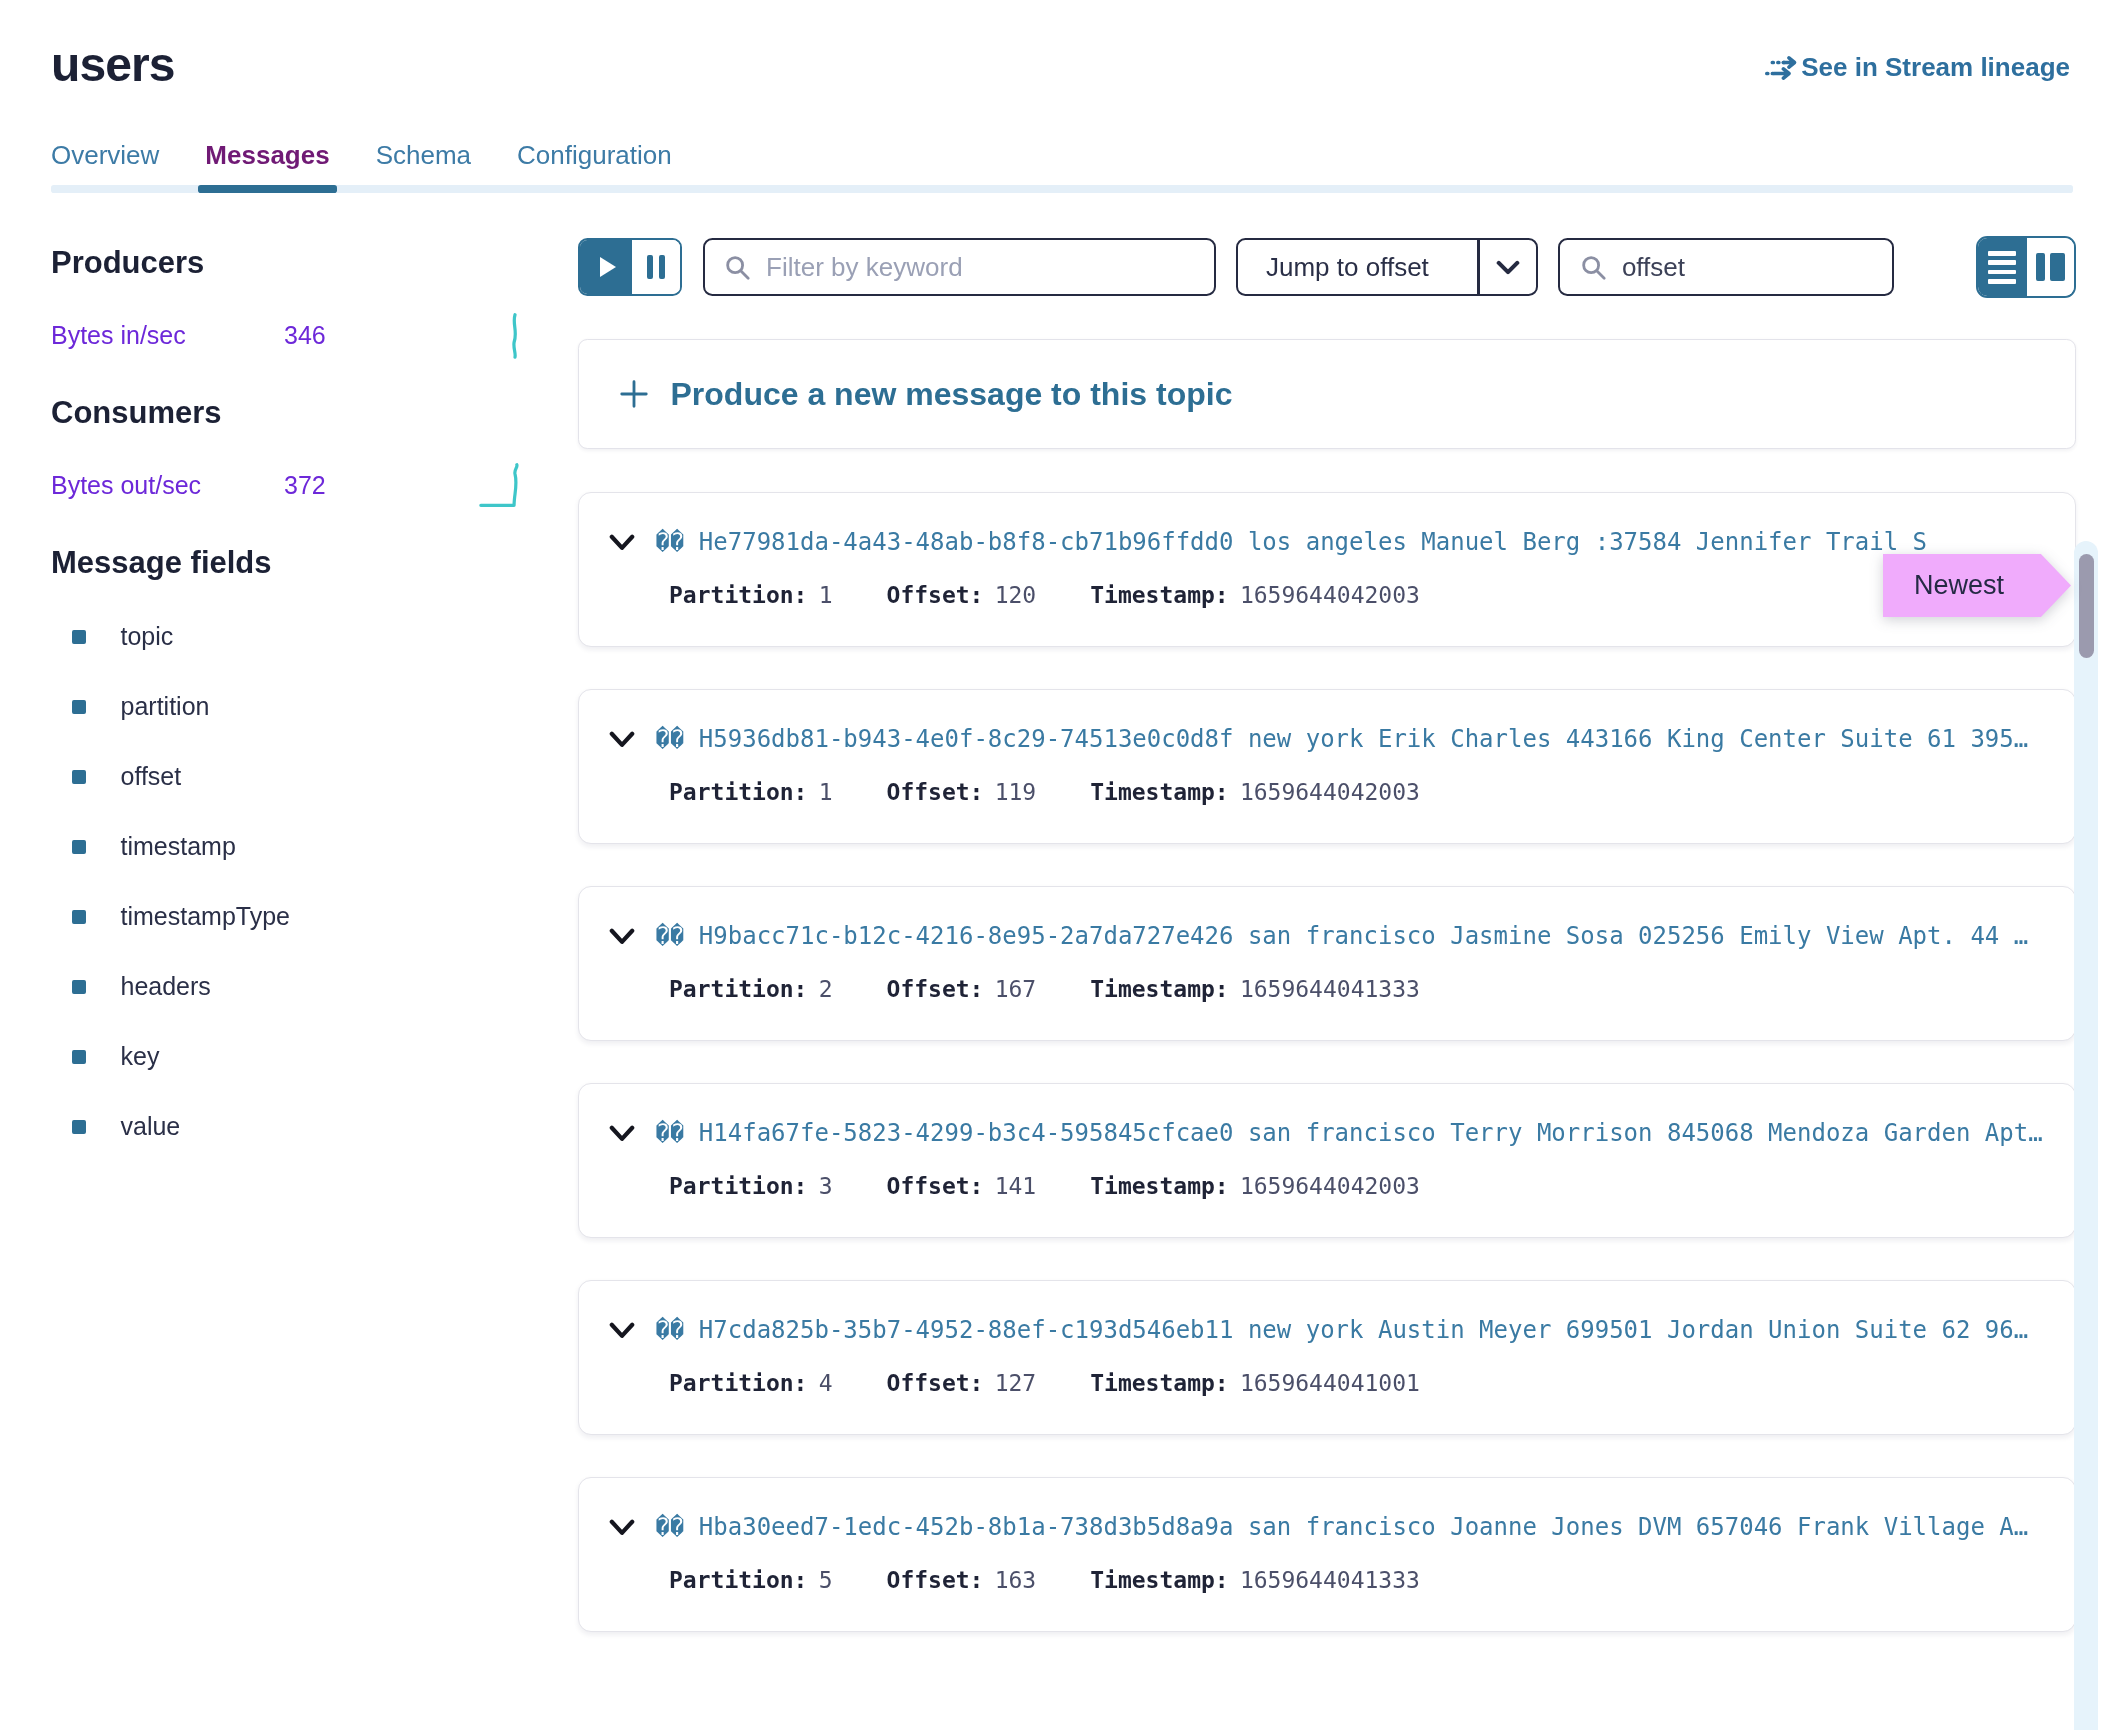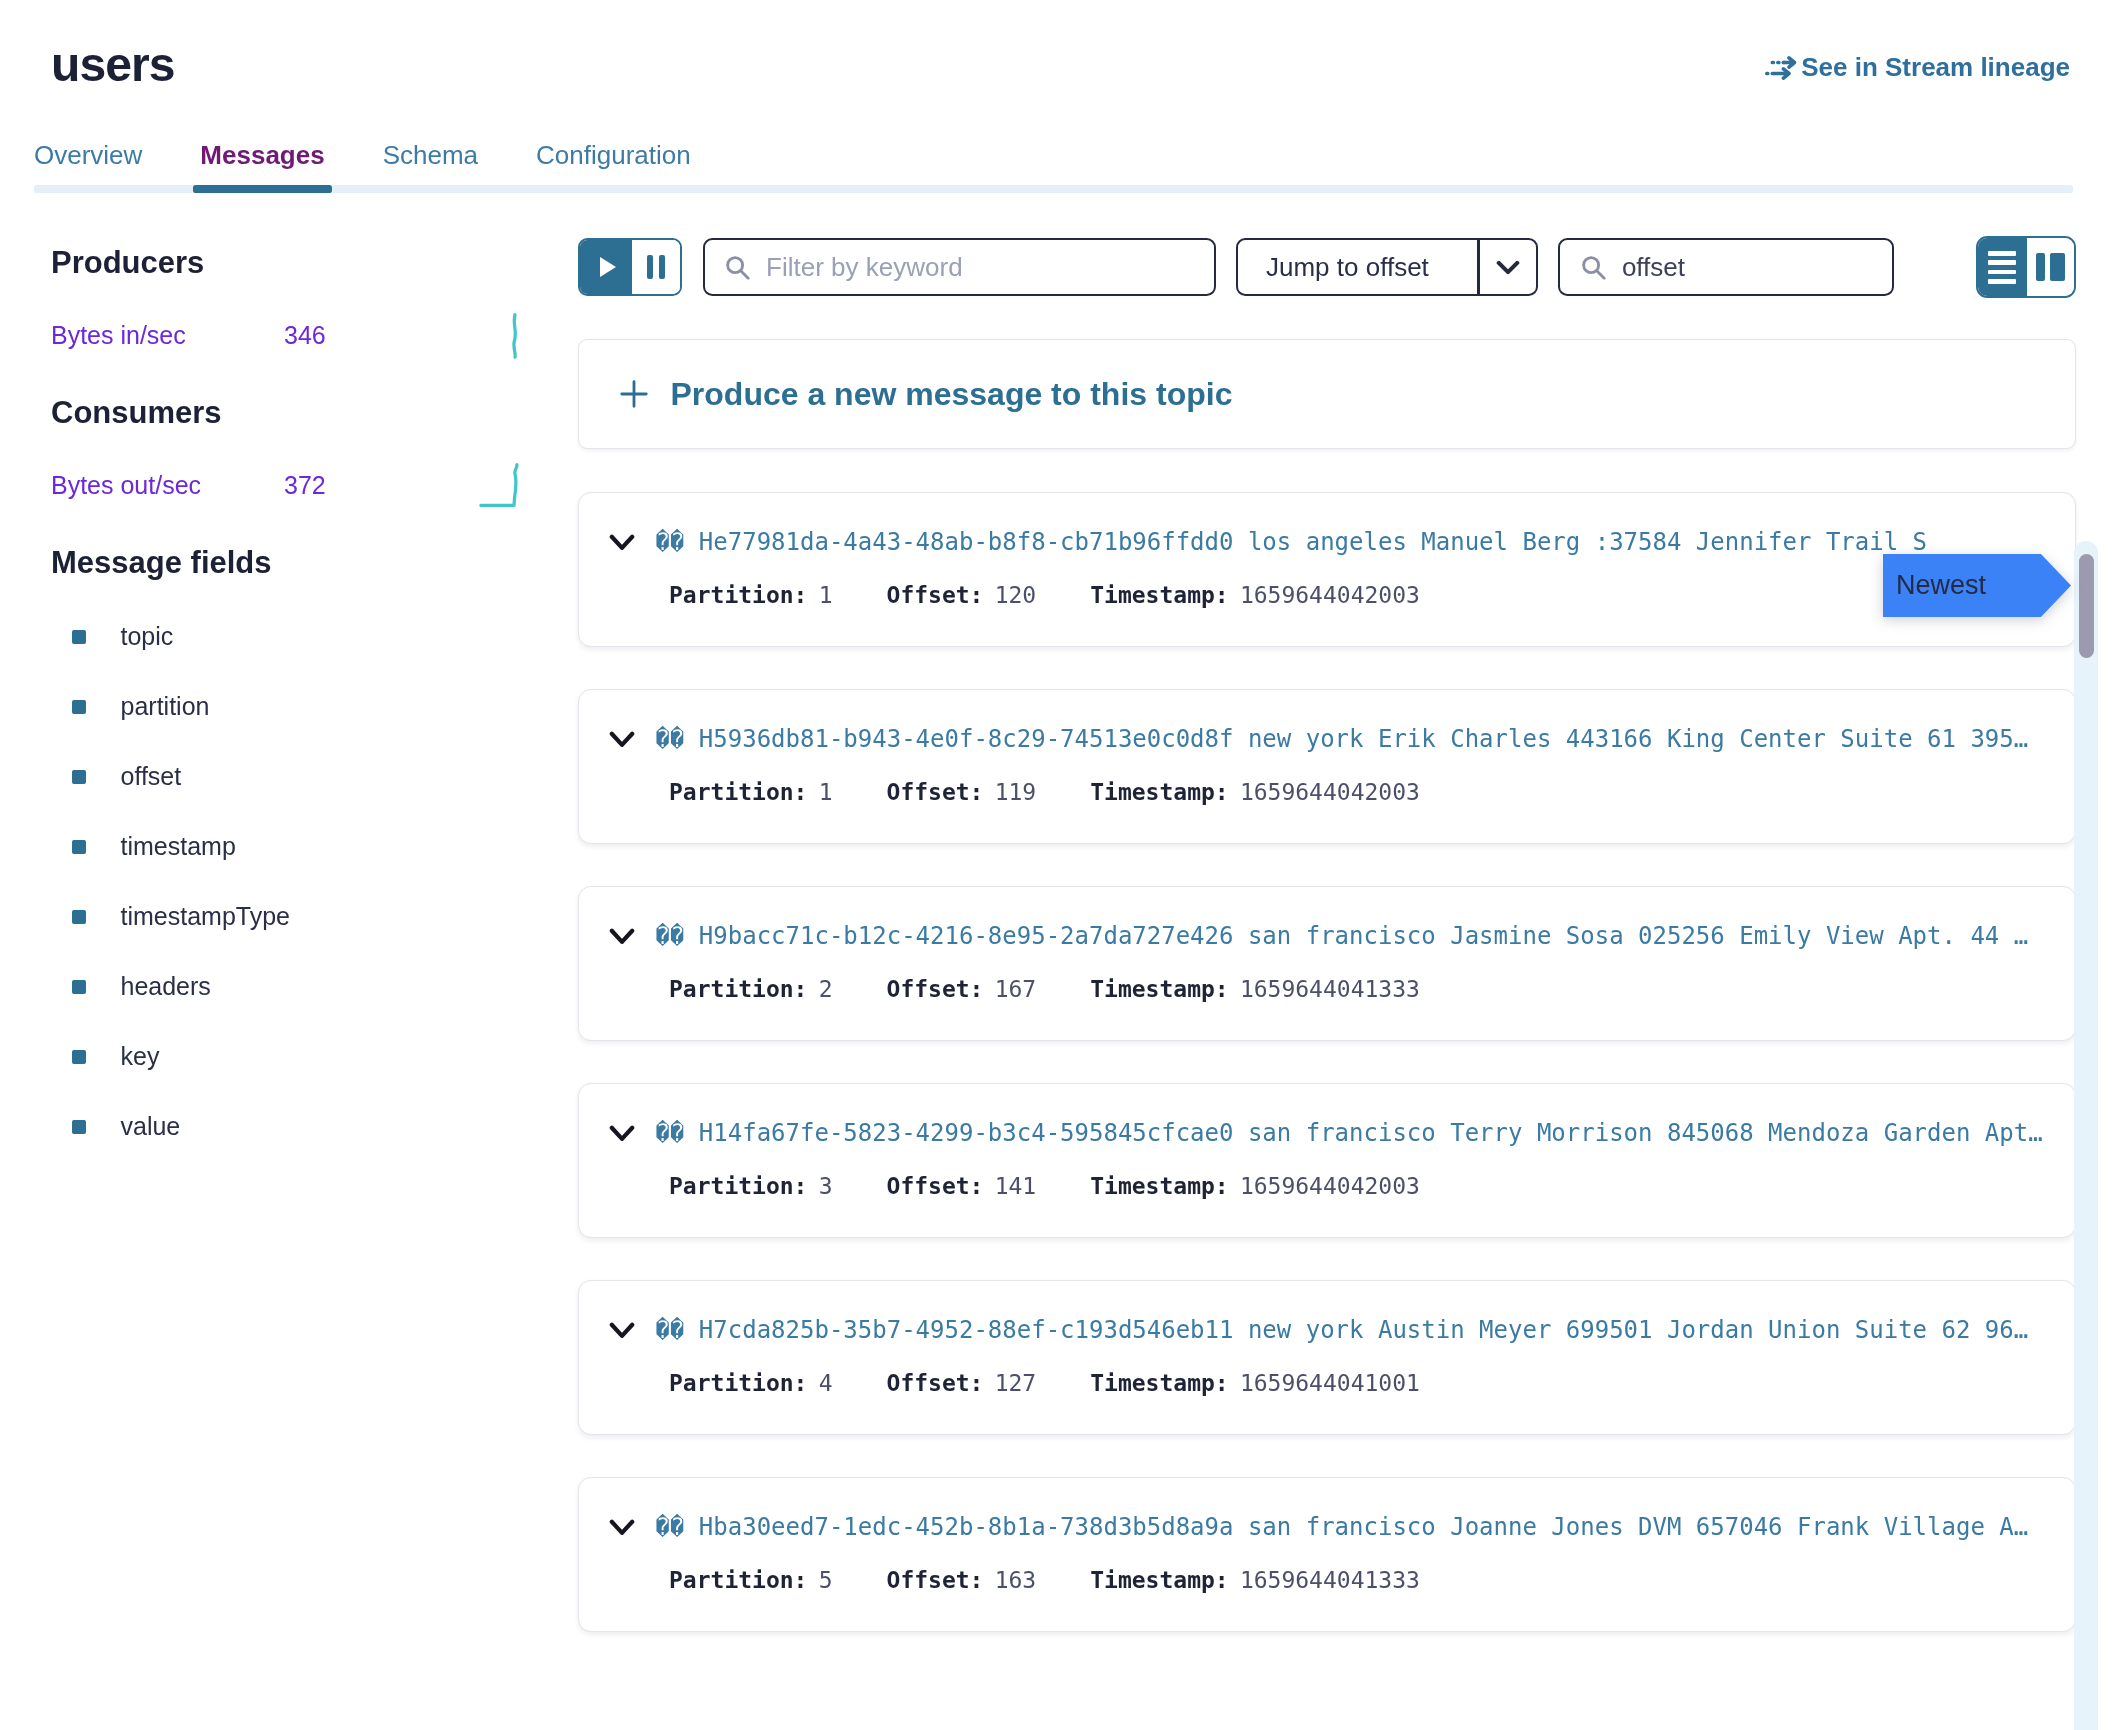--- a/index.html
+++ b/index.html
@@ -7,21 +7,21 @@
   body { font-family: "Liberation Sans", sans-serif; color: #21263e; }
   .page { position: relative; width: 2124px; height: 1730px; overflow: hidden; background: #fff; }
 
   
   .topbar { display: flex; justify-content: space-between; align-items: flex-start; padding: 37px 54px 0 51px; }
   .page-title { font-size: 48px; font-weight: 800; color: #1c2135; letter-spacing: -0.9px; }
   .lineage-link { display: flex; align-items: center; gap: 1px; margin-top: 15px;
                   color: #2e6f9e; font-size: 26px; font-weight: 600; cursor: pointer; }
 
   
-  .tabbar { margin: 48px 51px 0 34px; display: flex; gap: 58px; position: relative; text-align: center; }
+  .tabbar { margin: 48px 51px 0 51px; display: flex; gap: 46px; position: relative; text-align: center; }
   .tabbar::after { content: ""; position: absolute; left: 0; right: 0; bottom: 0; height: 8.4px;
                    background: #e4eff8; border-radius: 2.8px; }
   .tab { font-size: 26px; color: #3d7ba6; padding-bottom: 22.4px; position: relative; cursor: pointer; font-weight: 500; }
   .tab.active { color: #701a75; font-weight: 700; }
   .tab.active::after { content: ""; position: absolute; left: -7.5px; right: -7.5px; bottom: 0; height: 8.4px;
                        background: #2d6e93; border-radius: 2.8px; z-index: 2; }
 
   
   .content { display: flex; padding-left: 51px; }
   .sidebar { width: 480px; flex-shrink: 0; padding-top: 52px; }
@@ -87,23 +87,23 @@
 
   
   .scroll-track { position: absolute; right: 26px; top: 541px; bottom: 0; width: 24px;
                   background: #e6f3fb; border-radius: 12px 12px 0 0; }
   .scroll-thumb { position: absolute; top: 13px; left: 4.7px; width: 15px; height: 104px;
                   background: #9b9aae; border-radius: 7.5px; cursor: grab; }
 
   
   .newest-tooltip { position: absolute; top: 554px; left: 1883px; width: 188px; height: 63px;
                     filter: drop-shadow(0 3.7px 6.5px rgba(40,44,70,0.22)); z-index: 6; }
-  .newest-shape { width: 100%; height: 100%; background: #3b82f6;
+  .newest-shape { width: 100%; height: 100%; background: #f0abfc;
                   clip-path: polygon(0 0, 84% 0, 100% 50%, 84% 100%, 0 100%);
-                  display: flex; align-items: center; padding-left: 13px;
+                  display: flex; align-items: center; padding-left: 31px;
                   font-size: 27px; color: #252a45; }
 
   svg { display: block; }
 </style>
 </head>
 <body>
 
 <div class="page">
 
   <div class="topbar">

